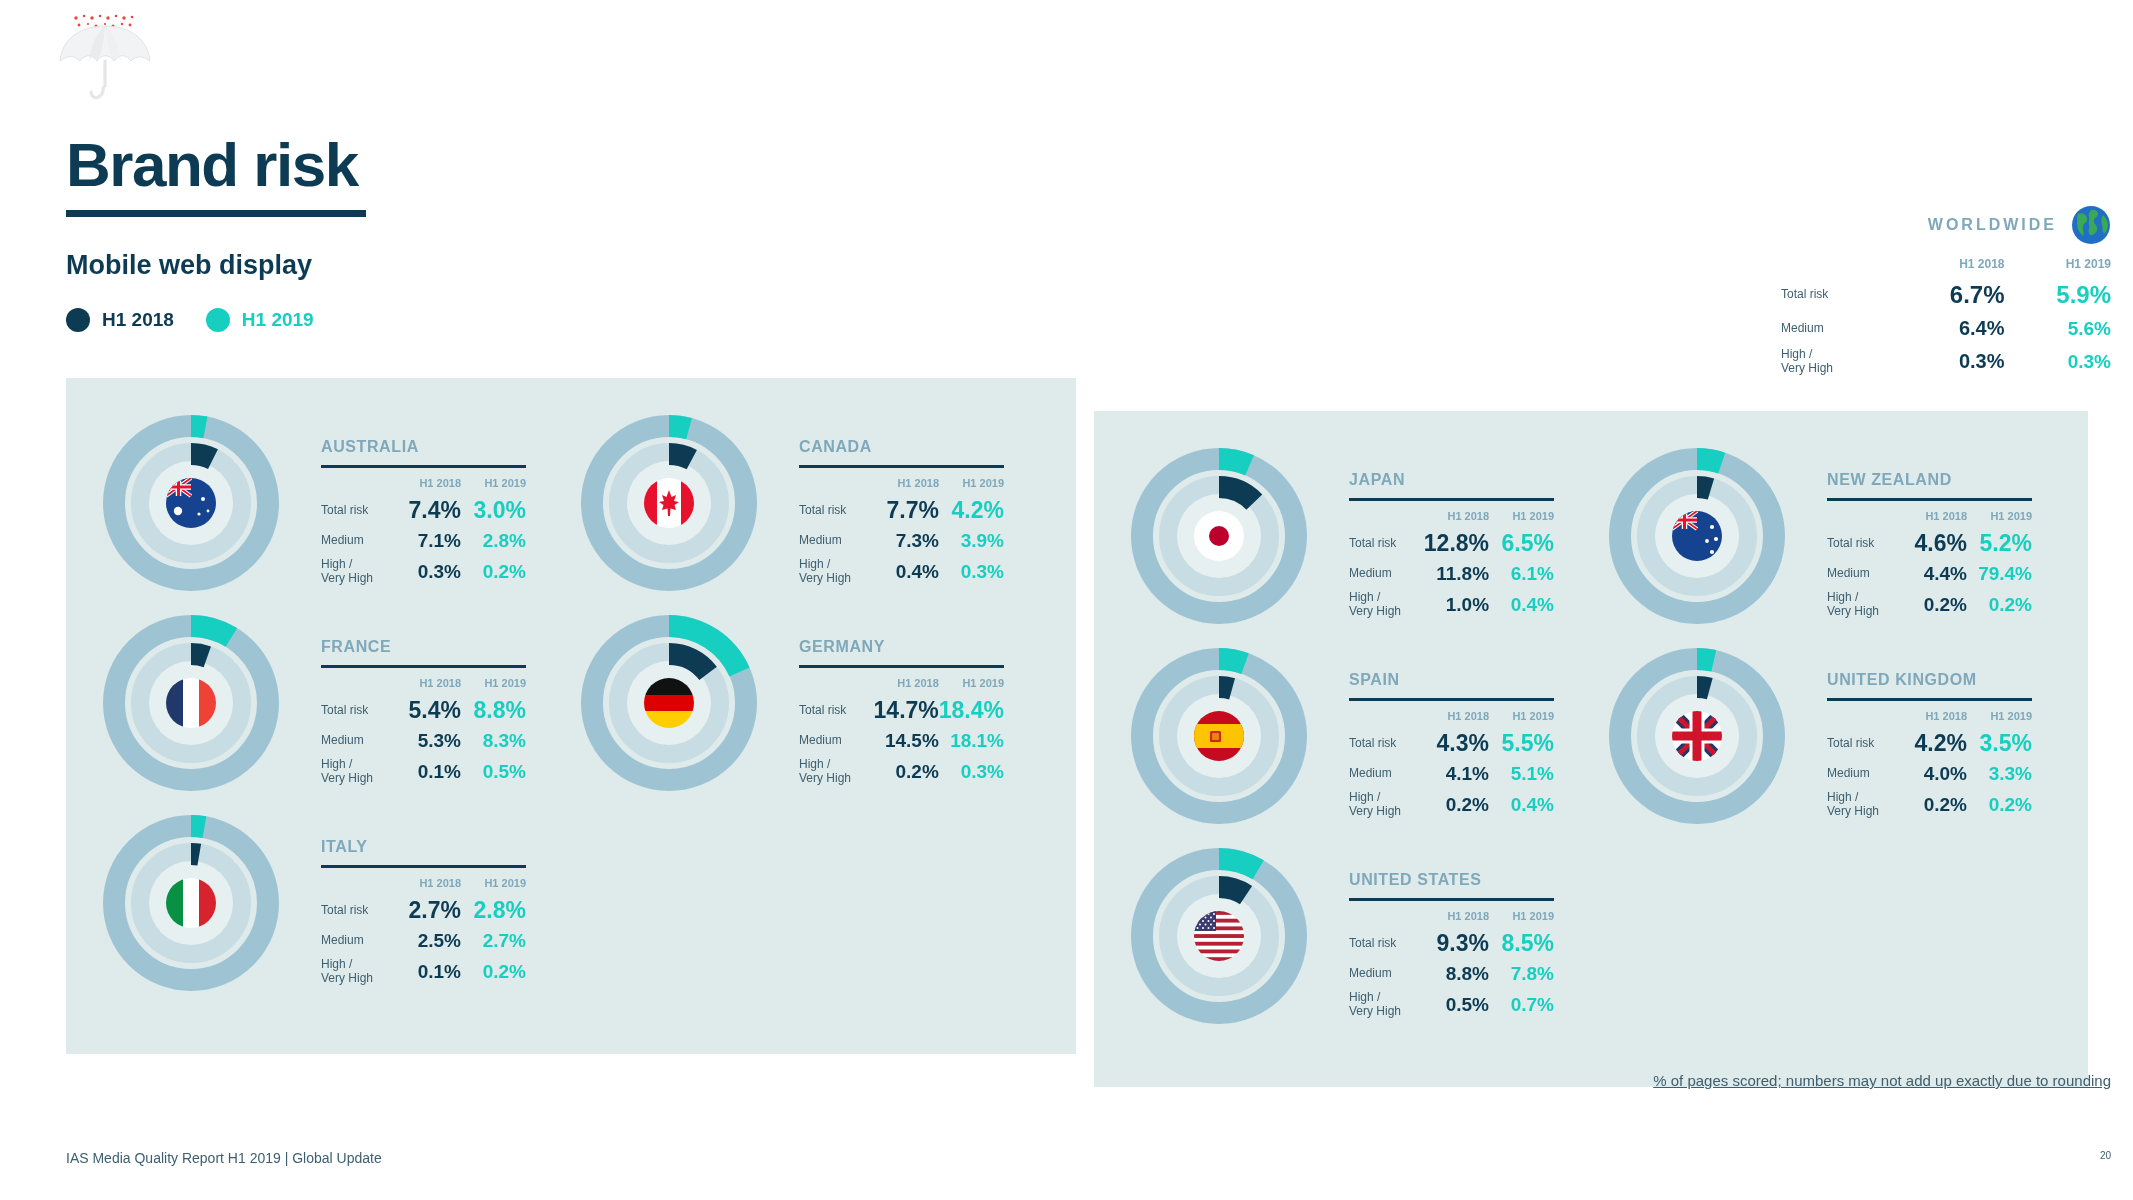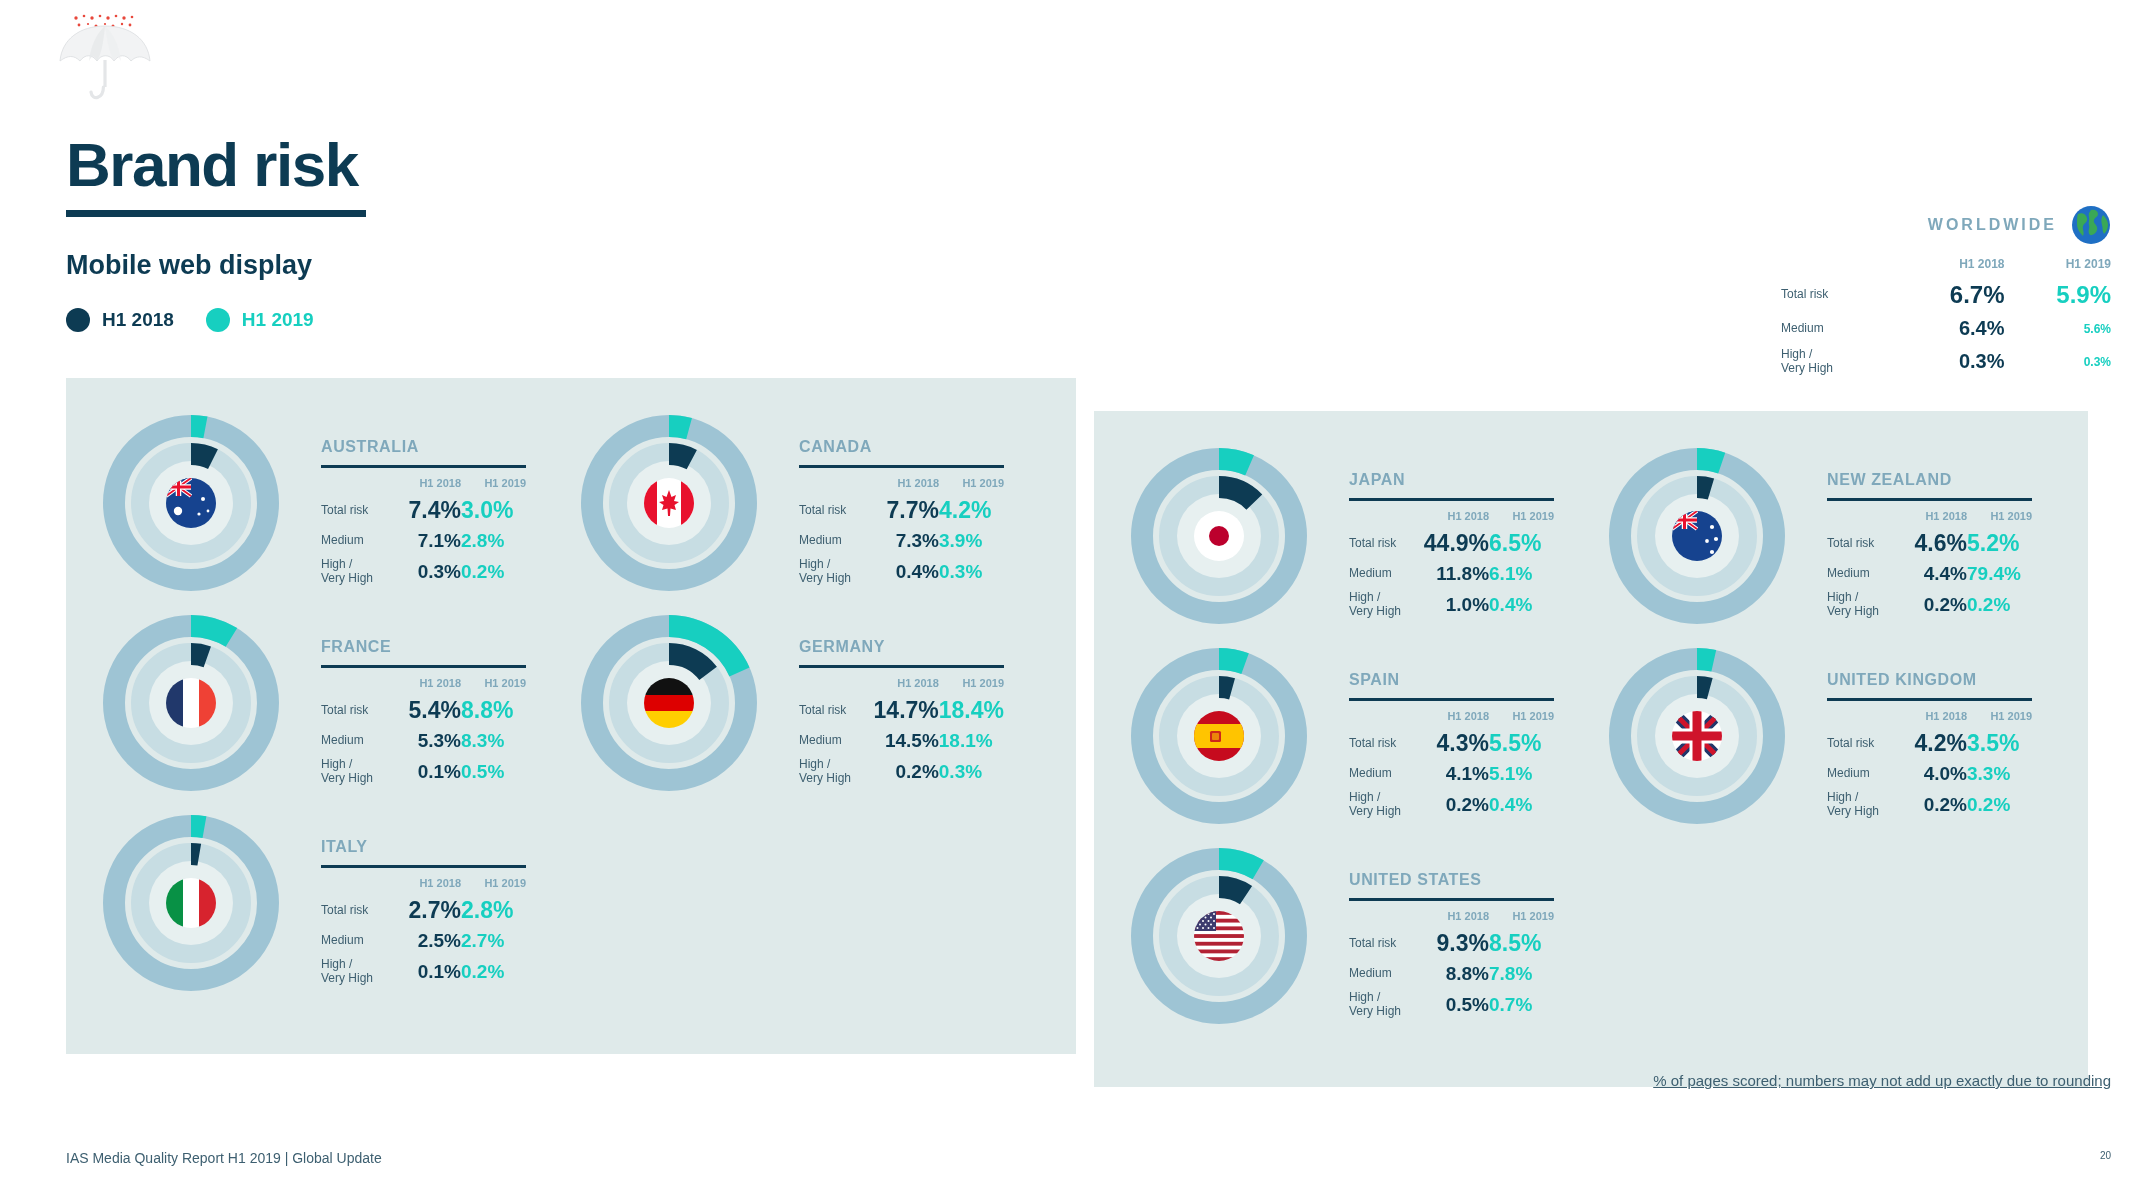--- a/index.html
+++ b/index.html
@@ -55,21 +55,21 @@
   }
   #ww-table th{
     font-size:12px; font-weight:bold; color:#7fa8bb;
     text-align:right; padding:0 0 6px 0;
   }
   #ww-table td{ padding:4px 0; }
   .ww-rowlabel{ font-size:12px; color:#3d5f70; text-align:left; line-height:1.15; width:110px;}
   .ww-v18{ font-size:24px; font-weight:bold; color:#0d3b53; text-align:right; width:100px;}
   .ww-v19{ font-size:24px; font-weight:bold; color:#17cfc0; text-align:right; width:100px;}
   .ww-sm .ww-v18{ font-size:20px; }
-  .ww-sm .ww-v19{ font-size:12px; }
+  .ww-sm .ww-v19{ font-size:19px; }
 
   
   .panel{
     position:absolute; top:378px; height:676px;
     background:#dfeaea;
   }
   #panel-left{ left:66px; width:1010px; }
   #panel-right{ left:1094px; width:994px;margin-top:33px; }
 
   .card{ position:absolute; width:480px; height:206px; }
@@ -85,21 +85,21 @@
   }
   .country-rule{ margin-top:9px; height:3px; background:#0d3b53; width:205px; }
   .ctable{ margin-top:9px; width:205px; border-collapse:collapse; }
   .ctable th{
     font-size:11px; font-weight:bold; color:#7fa8bb; text-align:right;
     padding:0 0 5px 0;
   }
   .ctable td{ padding:3px 0; vertical-align:middle; }
   .c-label{ font-size:12px; color:#3d5f70; text-align:left; width:75px; line-height:1.15; }
   .c-18{ font-size:23px; font-weight:bold; color:#0d3b53; text-align:right; width:65px; }
-  .c-19{ font-size:23px; font-weight:bold; color:#17cfc0; width:65px; }
+  .c-19{ font-size:23px; font-weight:bold; color:#17cfc0; text-align:right; width:65px; }
   .ctable tr.small .c-18, .ctable tr.small .c-19{ font-size:19px; }
   .th-sp{ width:75px; }
 
   
   #footnote{
     position:absolute; right:22px; top:1072px;
     font-size:15px; color:#3d5f70;text-decoration:underline;
   }
   #footer-left{
     position:absolute; left:66px; top:1150px;
@@ -477,21 +477,21 @@
       <div class="country-rule"></div>
       <table class="ctable">
         <tbody>
             <tr>
           <th class="th-sp"></th>
           <th>H1 2018</th>
           <th>H1 2019</th>
         </tr>
         <tr>
           <td class="c-label">Total risk</td>
-          <td class="c-18">44.9%</td>
+          <td class="c-18">12.8%</td>
           <td class="c-19">6.5%</td>
         </tr>
         <tr class="small">
           <td class="c-label">Medium</td>
           <td class="c-18">11.8%</td>
           <td class="c-19">6.1%</td>
         </tr>
         <tr class="small">
           <td class="c-label">High /<br>Very High</td>
           <td class="c-18">1.0%</td>

